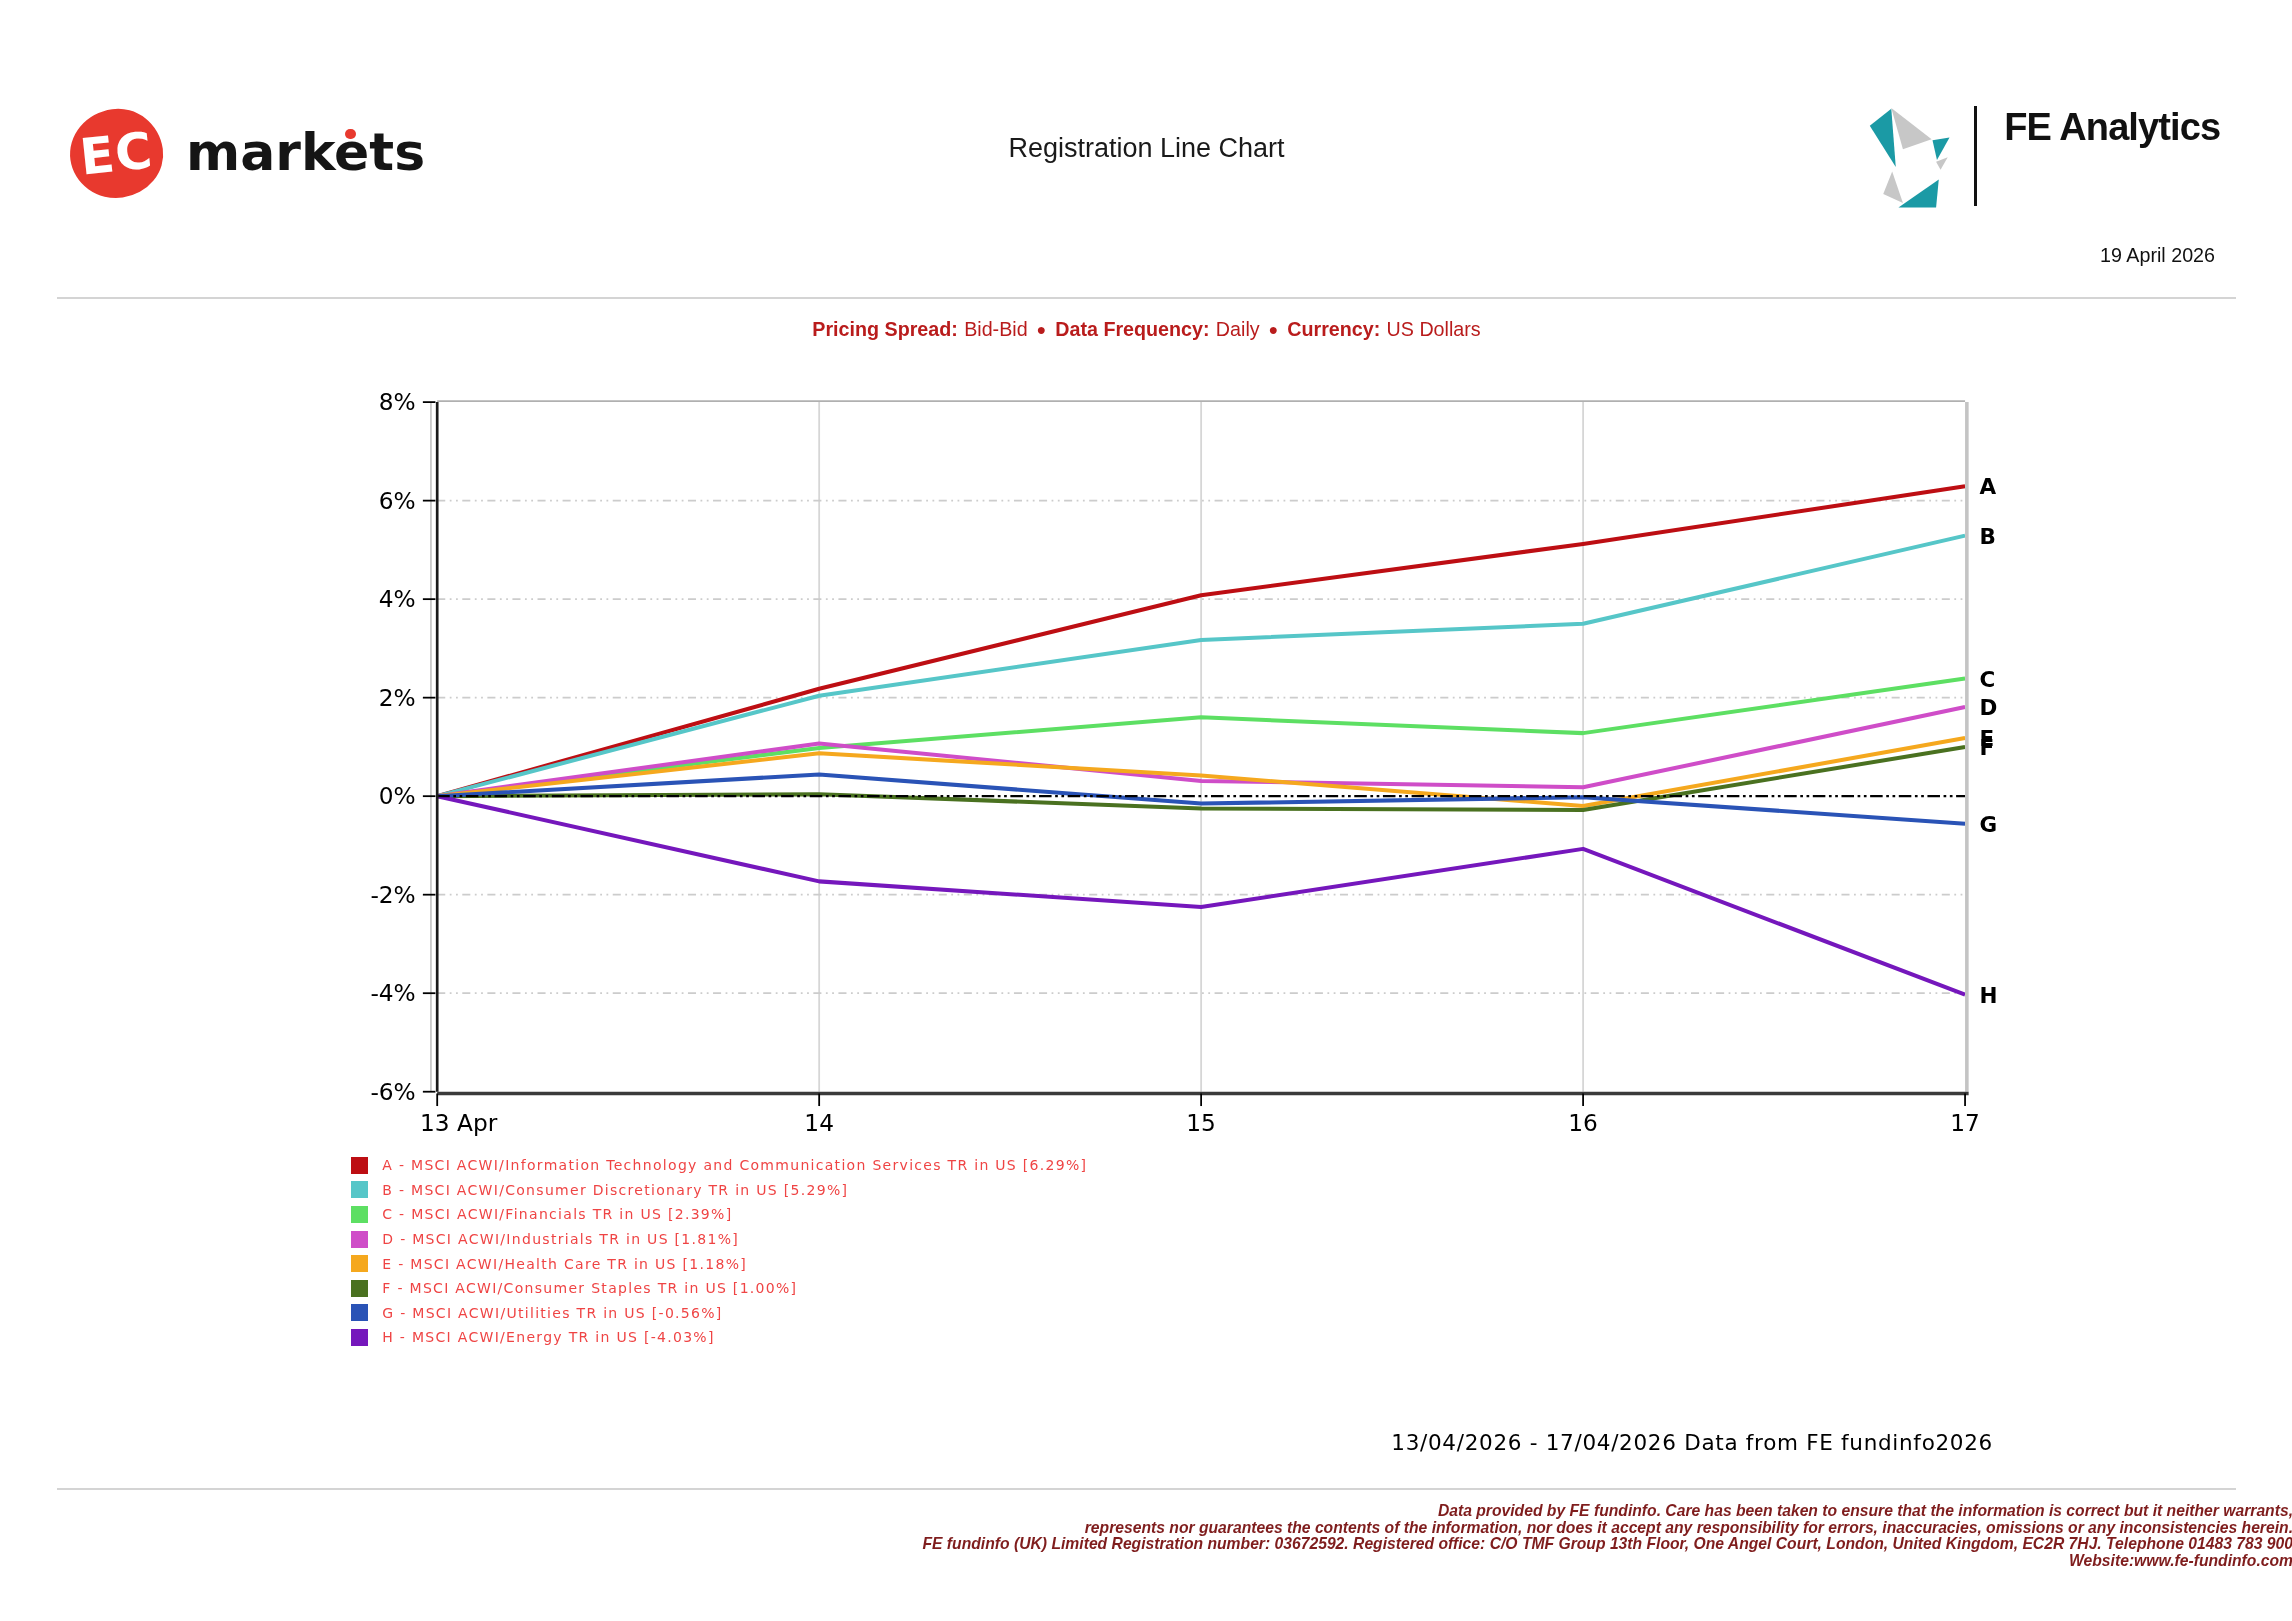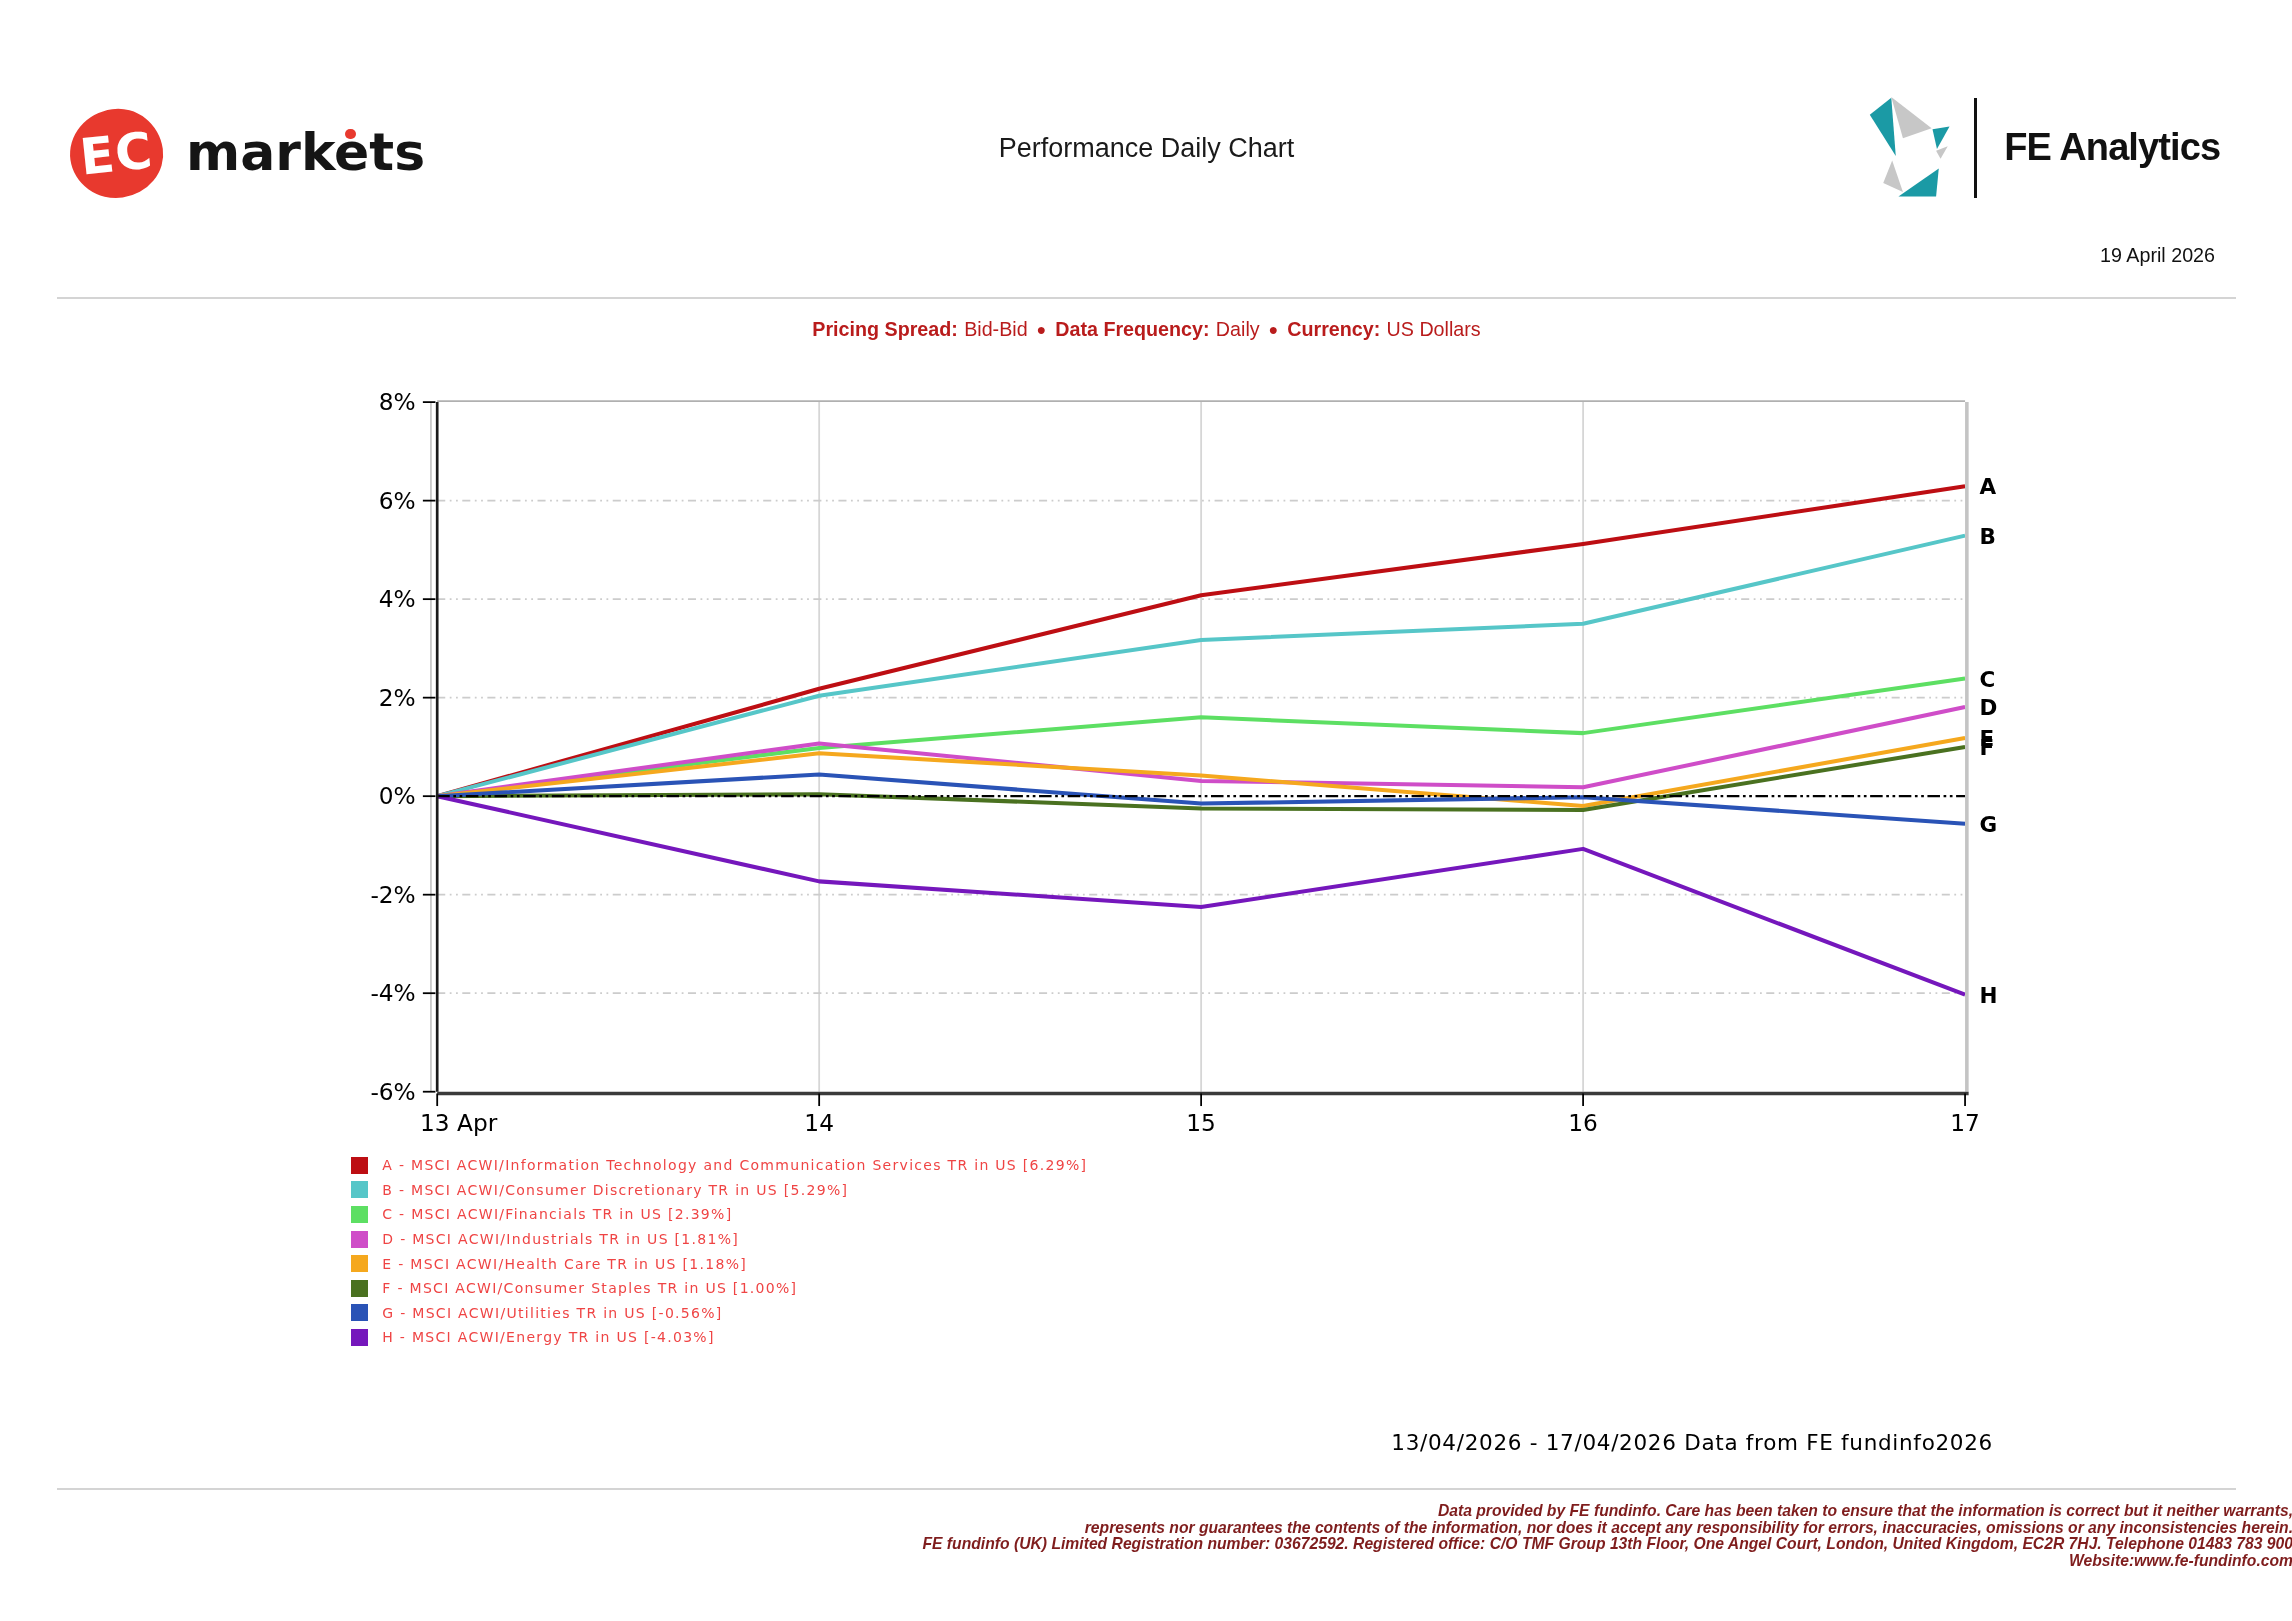--- a/index.html
+++ b/index.html
@@ -14,21 +14,21 @@
   .brand-oval span{color:#fff;font-weight:bold;font-size:50px;letter-spacing:0.9px;
       font-family:"DejaVu Sans",sans-serif;transform:rotate(2deg);}
   .brand-word{position:absolute;left:116px;top:12.5px;font-size:52px;font-weight:800;
       letter-spacing:0px;color:#151515;font-family:"DejaVu Sans",sans-serif;}
   .brand-dot{position:absolute;left:275px;top:19.7px;width:10.7px;height:10.7px;border-radius:50%;
       background:#e8392e;}
 
   .page-title{position:absolute;left:0;right:0;top:133px;text-align:center;
       font-size:27px;color:#1a1a1a;}
 
-  .fe-logo{position:absolute;left:1868px;top:94px;height:107px;display:flex;align-items:center;}
+  .fe-logo{position:absolute;left:1868px;top:106px;height:107px;display:flex;align-items:flex-start;}
   .fe-mark{width:86px;height:106px;}
   .fe-divider{width:3.6px;height:100px;background:#111;margin-left:19.7px;}
   .fe-text{margin-left:27px;font-size:38px;font-weight:bold;color:#111;letter-spacing:-0.9px;}
 
   .report-date{position:absolute;right:78px;top:244px;font-size:19.7px;color:#111;}
 
   .rule{position:absolute;left:57px;right:57px;height:1.8px;background:#d4d4d4;}
   .rule-top{top:297px;}
   .rule-bottom{top:1488px;}
 
@@ -58,21 +58,21 @@
 <body>
 
 <div class="brand">
   <div class="brand-oval">
     <span>EC</span>
   </div>
   <div class="brand-word">markets</div>
   <div class="brand-dot"></div>
 </div>
 
-<div class="page-title">Performance Daily Chart</div>
+<div class="page-title">Registration Line Chart</div>
 
 <div class="fe-logo">
   <svg class="fe-mark" viewBox="0 0 96 118">
     <polygon points="2,22 26,3 31,68" fill="#1b9aa5"></polygon>
     <polygon points="26,2 71,37 39,48" fill="#c7c7c7"></polygon>
     <polygon points="72,38 91,35 77,60" fill="#1b9aa5"></polygon>
     <polygon points="76,62 89,57 81,71" fill="#c7c7c7"></polygon>
     <polygon points="27,73 39,108 17,98" fill="#c7c7c7"></polygon>
     <polygon points="34,113 79,82 76,113" fill="#1b9aa5"></polygon>
   </svg>

